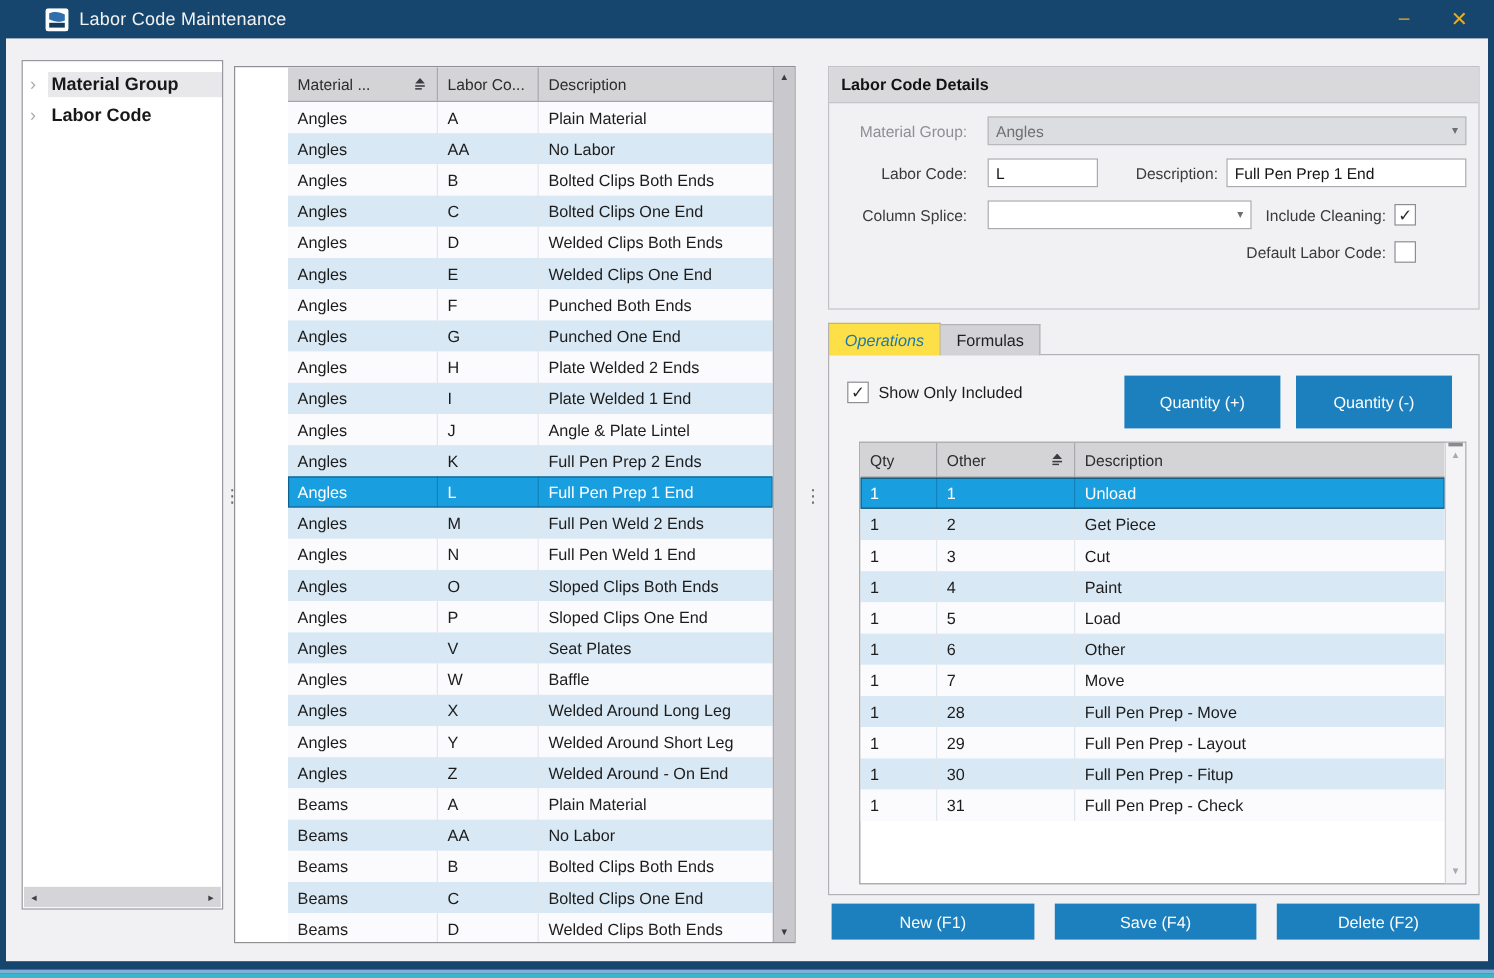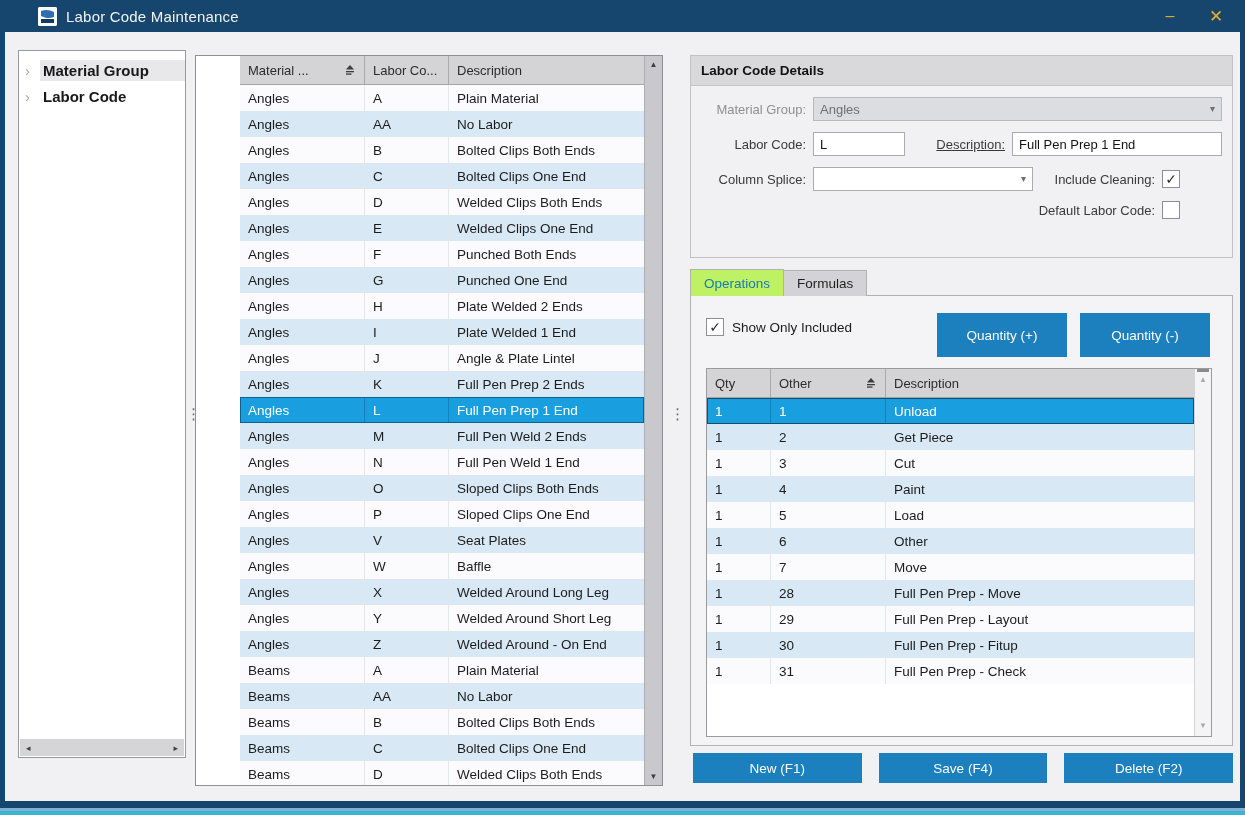--- a/index.html
+++ b/index.html
@@ -52,41 +52,41 @@
   .vscroll .up { top:4px; } .vscroll .down { bottom:4px; }
 
   
   .rightcol { position:absolute; left:680px; top:0; width:548px; height:100%; }
 
   .details { position:absolute; left:5px; top:23px; width:543px; height:203px; border:1px solid #c2c2c6; background:#f1f1f4; box-sizing:border-box; }
   .details-header { height:29px; background:#d9d9dc; border-bottom:1px solid #c6c6ca; display:flex; align-items:center; padding:0 10px; font-weight:bold; font-size:13.5px; color:#121212; }
   .frow { display:flex; align-items:center; margin:11px 10px 0 10px; }
   .flabel { font-size:13px; color:#3a3a3c; text-align:right; white-space:nowrap; }
   .flabel.dim { color:#8f8f93; }
-  .flabel.w1 { width:105px; flex:none; padding-right:7px; }
+  .flabel.w1 { width:105px; flex:none; padding-right:17px; }
   .combo { height:24px; background:#fff; border:1px solid #ababaf; position:relative; display:flex; align-items:center; padding:0 20px 0 6px; font-size:13px; color:#1e1e1e; box-sizing:border-box; }
   .combo .arr { position:absolute; right:6px; top:50%; transform:translateY(-55%); color:#6f6f73; font-size:10px; }
   .combo.disabled { background:#dcdde0; color:#6e6f72; border-color:#b9b9bd; }
   .tinput { height:24px; background:#fff; border:1px solid #ababaf; font-size:13px; color:#141414; padding:0 6px; display:flex; align-items:center; box-sizing:border-box; }
   .checkbox { width:18px; height:18px; background:#fff; border:1px solid #8d8d92; box-sizing:border-box; display:flex; align-items:center; justify-content:center; font-size:14px; color:#2b2b2d; flex:none; }
 
   
   .tabs { position:absolute; left:5px; top:237px; display:flex; align-items:flex-end; z-index:2; }
   .tab { padding:0 13px; display:flex; align-items:center; font-size:13.5px; border:1px solid #b2b2b6; box-sizing:border-box; }
-  .tab.active { background:#bef264; color:#1a79b4; height:27px; border-bottom:none; }
+  .tab.active { background:#fde047; color:#1a79b4; height:27px; border-bottom:none;font-style:italic; }
   .tab.inactive { background:#d3d3d7; color:#1f1f1f; height:26px; border-left:none; border-bottom:none; }
   .tabpanel { position:absolute; left:5px; top:263px; width:543px; height:451px; border:1px solid #b2b2b6; background:#f4f4f7; box-sizing:border-box; }
 
   .soi-row { position:absolute; left:15px; top:22px; display:flex; align-items:center; gap:8px; font-size:13.5px; color:#1b1b1b; }
   .qty-btns { position:absolute; right:22px; top:17px; display:flex; gap:13px; }
   .btn-blue { background:#1c80be; color:#fdfdfd; font-size:13.5px; display:flex; align-items:center; justify-content:center; height:44px; border:none; }
   .qty-btns .btn-blue { width:130px; }
 
   
-  .ogrid { position:absolute; left:15px; top:72px; width:506px; height:369px; background:#fff; border:1px solid #9b9b9f; box-sizing:border-box; display:flex; }
+  .ogrid { position:absolute; left:25px; top:72px; width:506px; height:369px; background:#fff; border:1px solid #9b9b9f; box-sizing:border-box; display:flex; }
   .ogrid-main { flex:1; display:flex; flex-direction:column; overflow:hidden; }
   .ogrid-header { display:grid; grid-template-columns:64px 115px 1fr; height:28px; flex:none; background:#d4d4d7; border-bottom:1px solid #a5a5a9; }
   .ogrid-row { display:grid; grid-template-columns:64px 115px 1fr; height:26px; flex:none; font-size:13.5px; color:#1c1c1c; background:#fbfbfd; }
   .ogrid-row.alt { background:#d8e8f4; }
   .ogrid-row.selected { background:#199fe0; color:#fff; outline:1px solid #14506e; outline-offset:-1px; }
   .ogrid-row.selected .c { border-right-color:#1482ba; }
   .oscroll { width:16px; background:#f4f4f7; border-left:1px solid #d4d4d8; position:relative; flex:none; }
   .oscroll .thumb { position:absolute; top:0; left:2px; right:2px; height:3px; background:#8a8a8e; }
   .oscroll .sarr { position:absolute; left:0; right:0; text-align:center; font-size:8px; color:#a9a9af; }
   .oscroll .up { top:6px; } .oscroll .down { bottom:6px; }
@@ -312,21 +312,21 @@
           <span class="flabel w1 dim">Material Group:</span>
           <div class="combo disabled" style="flex:1;">
             <span>Angles</span>
             <span class="arr">▾</span>
           </div>
         </div>
 
         <div class="frow">
           <span class="flabel w1">Labor Code:</span>
           <div class="tinput" style="width:92px;">L</div>
-          <span class="flabel" style="width:100px; padding-right:7px;text-decoration:underline;">Description:</span>
+          <span class="flabel" style="width:100px; padding-right:7px;">Description:</span>
           <div class="tinput" style="flex:1;">Full Pen Prep 1 End</div>
         </div>
 
         <div class="frow">
           <span class="flabel w1">Column Splice:</span>
           <div class="combo" style="width:220px;">
             <span></span>
             <span class="arr">▾</span>
           </div>
           <span style="flex:1;"></span>

